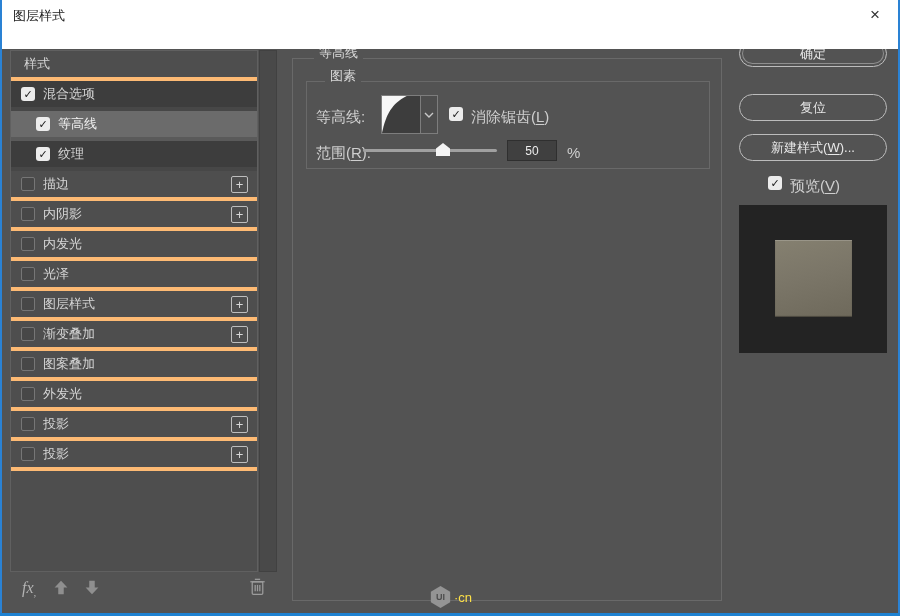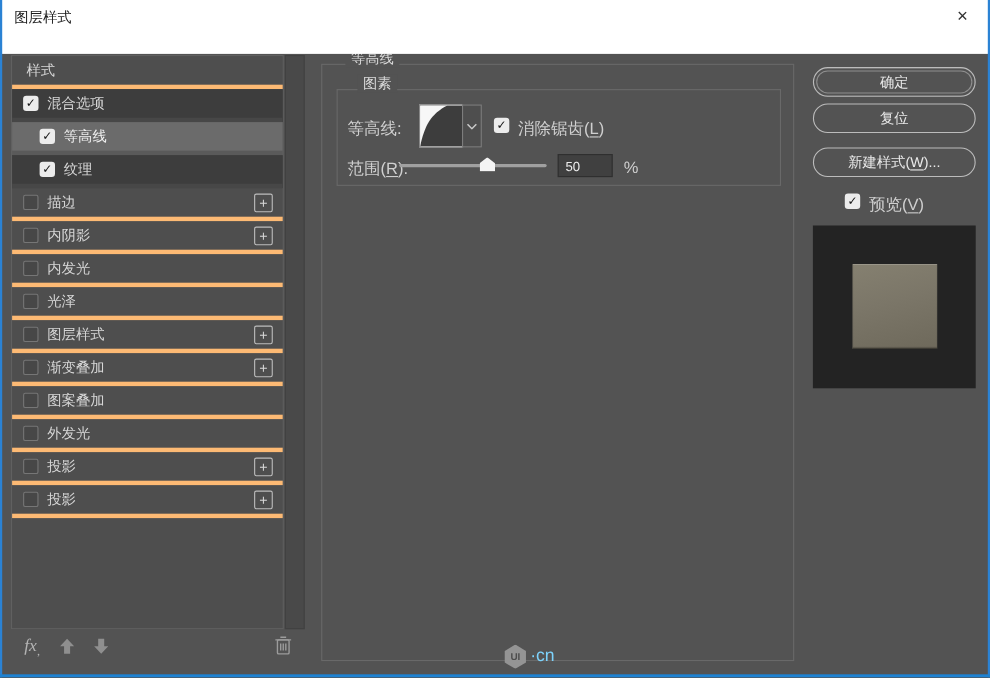--- a/index.html
+++ b/index.html
@@ -67,42 +67,42 @@
     box-sizing:border-box;background:#4e4e4e;display:flex;align-items:center;justify-content:center;}
   .aa-cbx{left:449px;top:107px;}
   .aa-label{left:471px;top:108px;}
   
   .range-label{left:316px;top:144px;}
   .range-track{left:363px;top:149px;width:134px;height:3px;background:#a0a0a0;border-radius:2px;}
   .range-thumb{left:436px;top:143px;width:14px;height:13px;background:#f4f4f4;
     clip-path:polygon(50% 0,100% 42%,100% 100%,0 100%,0 42%);}
   .range-value{left:507px;top:140px;width:50px;height:21px;background:#404040;
     border:1px solid #2f2f2f;box-sizing:border-box;color:#ececec;font-size:12px;
-    font-family:"Liberation Sans",sans-serif;padding:0 6px;outline:none;}
+    font-family:"Liberation Sans",sans-serif;padding:0 6px;outline:none;text-align:center;}
   .range-unit{left:567px;top:144px;}
   
   .pill-btn{left:739px;width:148px;height:27px;border:1px solid #bcbcbc;border-radius:14px;
     box-sizing:border-box;background:transparent;color:#e9e9e9;font-size:13px;
     text-align:center;line-height:25px;}
-  .btn-ok{top:61px;box-shadow:0 0 0 2px #535353 inset,0 0 0 3px #8f8f8f inset;}
+  .btn-ok{top:40px;box-shadow:0 0 0 2px #535353 inset,0 0 0 3px #8f8f8f inset;}
   .btn-reset{top:94px;}
   .btn-new{top:134px;}
   .prev-cbx{left:768px;top:176px;}
   .prev-label{left:790px;top:177px;}
   .preview-box{left:739px;top:205px;width:148px;height:148px;background:#232323;}
   .preview-swatch{left:36px;top:35px;width:77px;height:77px;
     background:linear-gradient(165deg,#858070 0%,#7b7668 45%,#6e695b 100%);
     box-shadow:inset 0 1px 0 rgba(255,255,255,0.18), inset 0 -1px 1px rgba(0,0,0,0.35);}
   
   .watermark{left:430px;top:586px;height:22px;display:flex;align-items:center;z-index:3;}
   .wm-hex{width:21px;height:22px;background:#949494;
     clip-path:polygon(50% 0,96% 26%,96% 74%,50% 100%,4% 74%,4% 26%);
     display:flex;align-items:center;justify-content:center;
-    font-size:9px;font-weight:bold;color:#4d4d4d;margin-left:28px;}
-  .wm-text{margin-left:3px;font-size:16px;color:#7dd3fc;}
+    font-size:9px;font-weight:bold;color:#4d4d4d;}
+  .wm-text{margin-left:3px;font-size:13px;color:#fde047;}
 </style>
 </head>
 <body>
 
 <div class="abs titlebar">
   <span class="abs title-text">图层样式</span>
   <span class="abs close-btn">×</span>
 </div>
 <div class="abs edge-l"></div>
 <div class="abs edge-r"></div>

